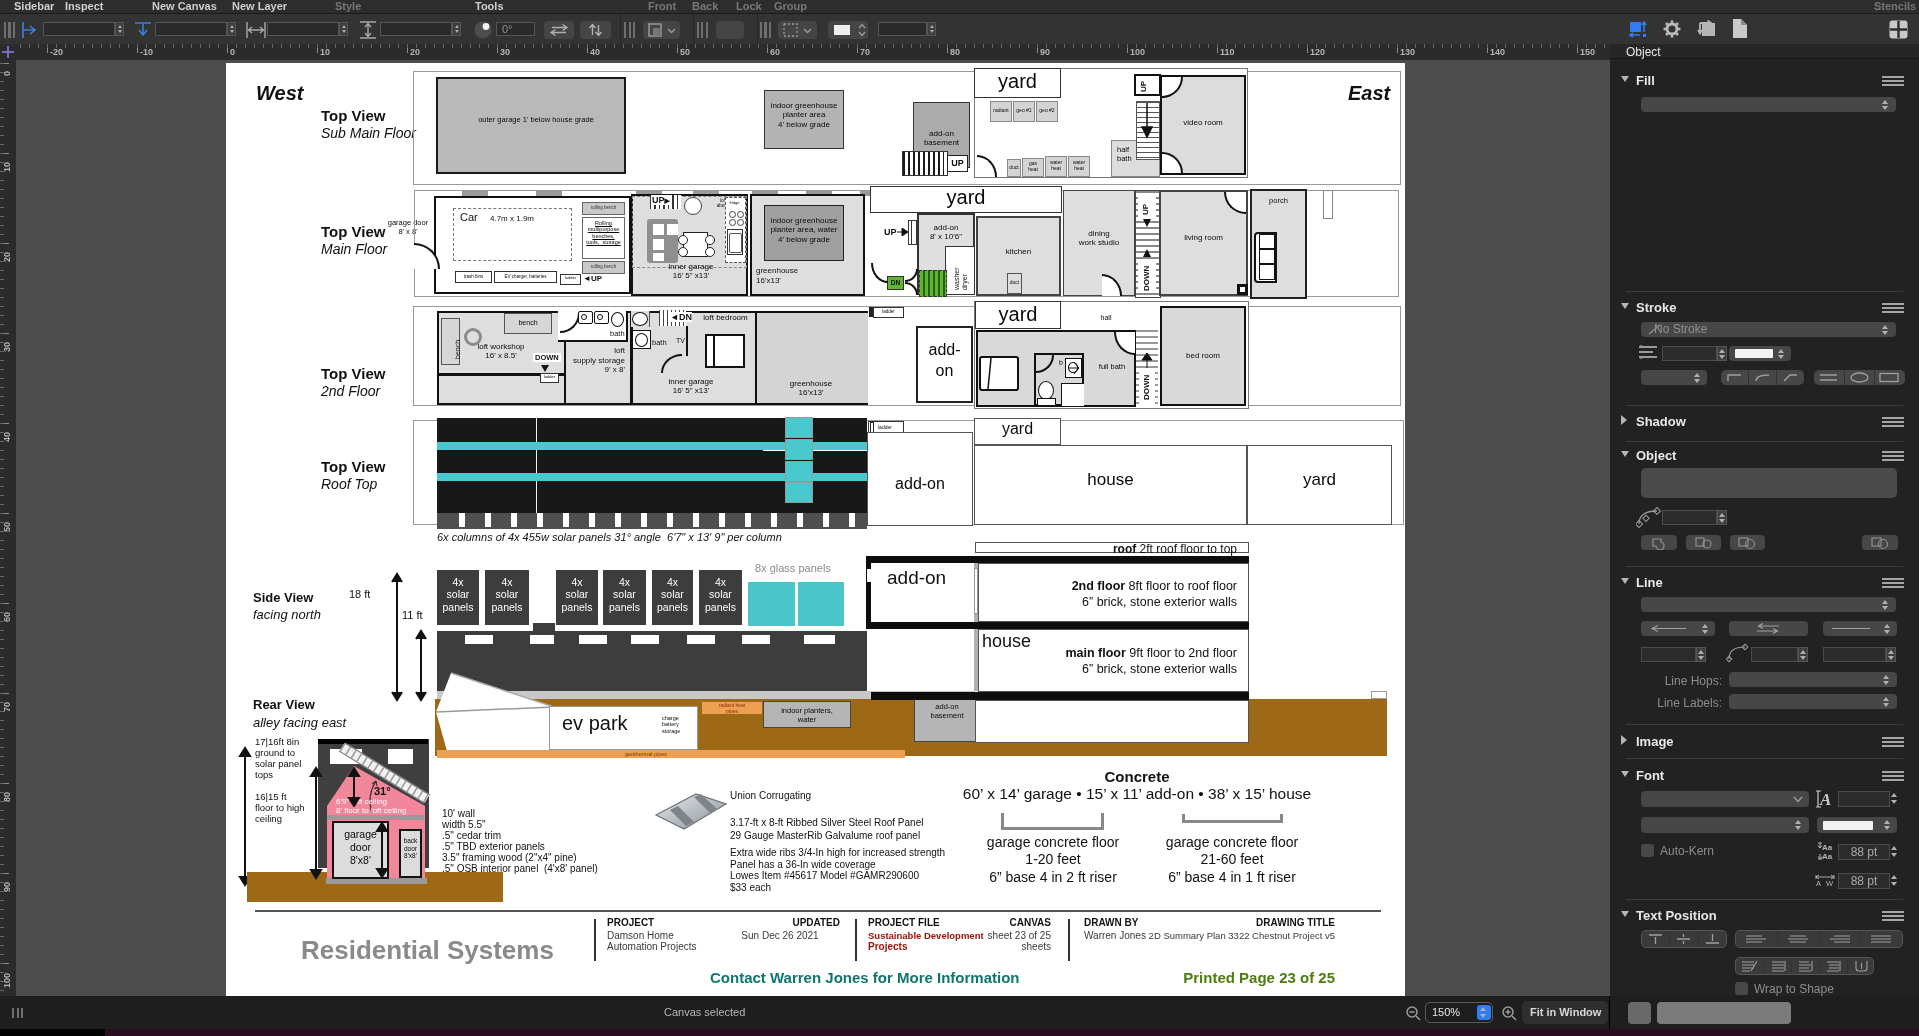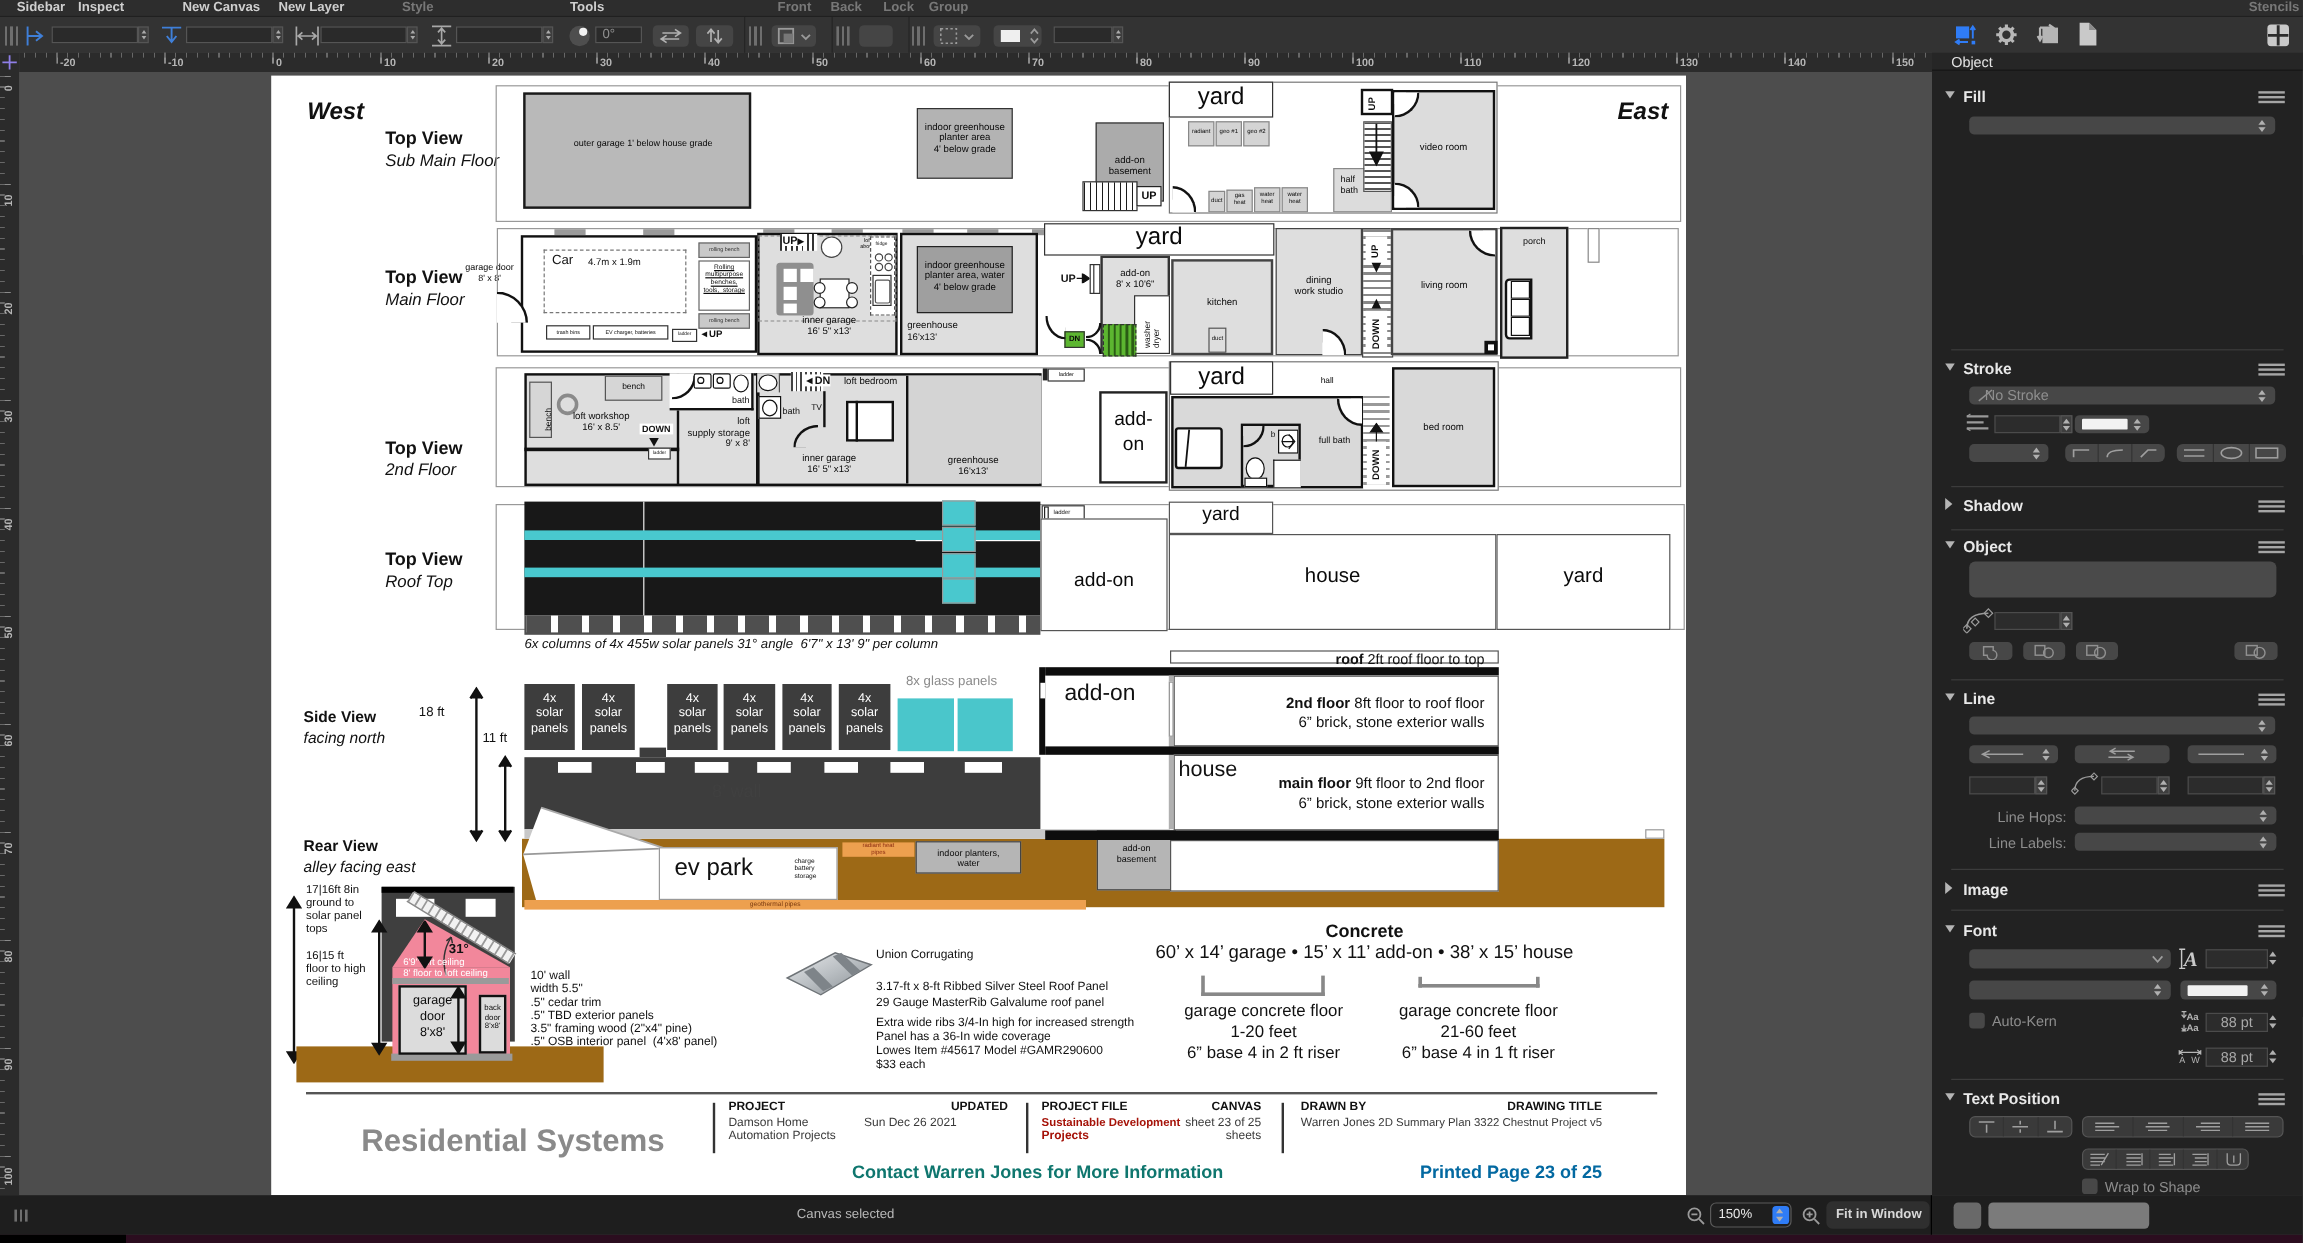--- a/index.html
+++ b/index.html
@@ -598,35 +598,35 @@
 <div class="a" style="left:742px;top:771px;width:170px;font-size:14px;text-align:center;line-height:1.24;">garage concrete floor<br>1-20 feet<br>6” base 4 in 2 ft riser</div>
 <div class="a" style="left:921px;top:771px;width:170px;font-size:14px;text-align:center;line-height:1.24;">garage concrete floor<br>21-60 feet<br>6” base 4 in 1 ft riser</div>
 
 <div class="a" style="left:29px;top:847px;width:1126px;height:2px;background:#555;"></div>
 <div class="a" style="left:75px;top:872px;font-size:26px;font-weight:bold;color:#8a8a8a;">Residential Systems</div>
 <div class="a" style="left:368px;top:856px;width:2px;height:42px;background:#333;"></div>
 <div class="a" style="left:381px;top:854px;font-size:10px;font-weight:bold;">PROJECT</div>
 <div class="a" style="left:381px;top:867px;font-size:10px;color:#3a3a3a;">Damson Home</div>
 <div class="a" style="left:381px;top:878px;font-size:10px;color:#3a3a3a;">Automation Projects</div>
 <div class="a" style="left:494px;top:854px;width:120px;font-size:10px;font-weight:bold;text-align:right;">UPDATED</div>
-<div class="a" style="left:494px;top:867px;width:120px;font-size:10px;color:#3a3a3a;text-align:left;">Sun Dec 26 2021</div>
+<div class="a" style="left:494px;top:867px;width:120px;font-size:10px;color:#3a3a3a;text-align:center;">Sun Dec 26 2021</div>
 <div class="a" style="left:629px;top:856px;width:2px;height:42px;background:#333;"></div>
 <div class="a" style="left:642px;top:854px;font-size:10px;font-weight:bold;">PROJECT FILE</div>
 <div class="a" style="left:642px;top:867px;font-size:10px;font-weight:bold;color:#a51208;font-size:9.5px;">Sustainable Development</div>
 <div class="a" style="left:642px;top:878px;font-size:10px;font-weight:bold;color:#a51208;">Projects</div>
 <div class="a" style="left:745px;top:854px;width:80px;font-size:10px;font-weight:bold;text-align:right;">CANVAS</div>
 <div class="a" style="left:745px;top:867px;width:80px;font-size:10px;color:#3a3a3a;text-align:right;">sheet 23 of 25</div>
 <div class="a" style="left:745px;top:878px;width:80px;font-size:10px;color:#3a3a3a;text-align:right;">sheets</div>
 <div class="a" style="left:842px;top:856px;width:2px;height:42px;background:#333;"></div>
 <div class="a" style="left:858px;top:854px;font-size:10px;font-weight:bold;">DRAWN BY</div>
 <div class="a" style="left:858px;top:867px;font-size:10px;color:#3a3a3a;">Warren Jones</div>
 <div class="a" style="left:909px;top:854px;width:200px;font-size:10px;font-weight:bold;text-align:right;">DRAWING TITLE</div>
 <div class="a" style="left:889px;top:867px;width:220px;font-size:9.5px;color:#3a3a3a;text-align:right;white-space:nowrap;">2D Summary Plan 3322 Chestnut Project v5</div>
 <div class="a" style="left:484px;top:906px;font-size:15px;font-weight:bold;color:#0f766e;">Contact Warren Jones for More Information</div>
-<div class="a" style="left:956px;top:906px;width:153px;font-size:15px;font-weight:bold;color:#0369a1;text-align:right;">Printed Page 23 of 25</div>
+<div class="a" style="left:956px;top:906px;width:153px;font-size:15px;font-weight:bold;color:#4d7c0f;text-align:right;">Printed Page 23 of 25</div>
 </div>
     </div>
 <div id="sidebar">
 <div class="a" style="left:0;top:0;width:309px;height:14px;background:#262626;border-bottom:1px solid #161616;">
         <span style="position:absolute;left:16px;top:1px;font-size:12px;color:#e3e3e3;">Object</span>
       </div>
 <div class="sh" style="top:29px">Fill</div>
       <div class="ham" style="top:32px"></div>
 <div class="sdd" style="left:31px;top:53px;width:255px;">
         <span class="updn" style="right:6px;top:3px;height:10px;"></span>

